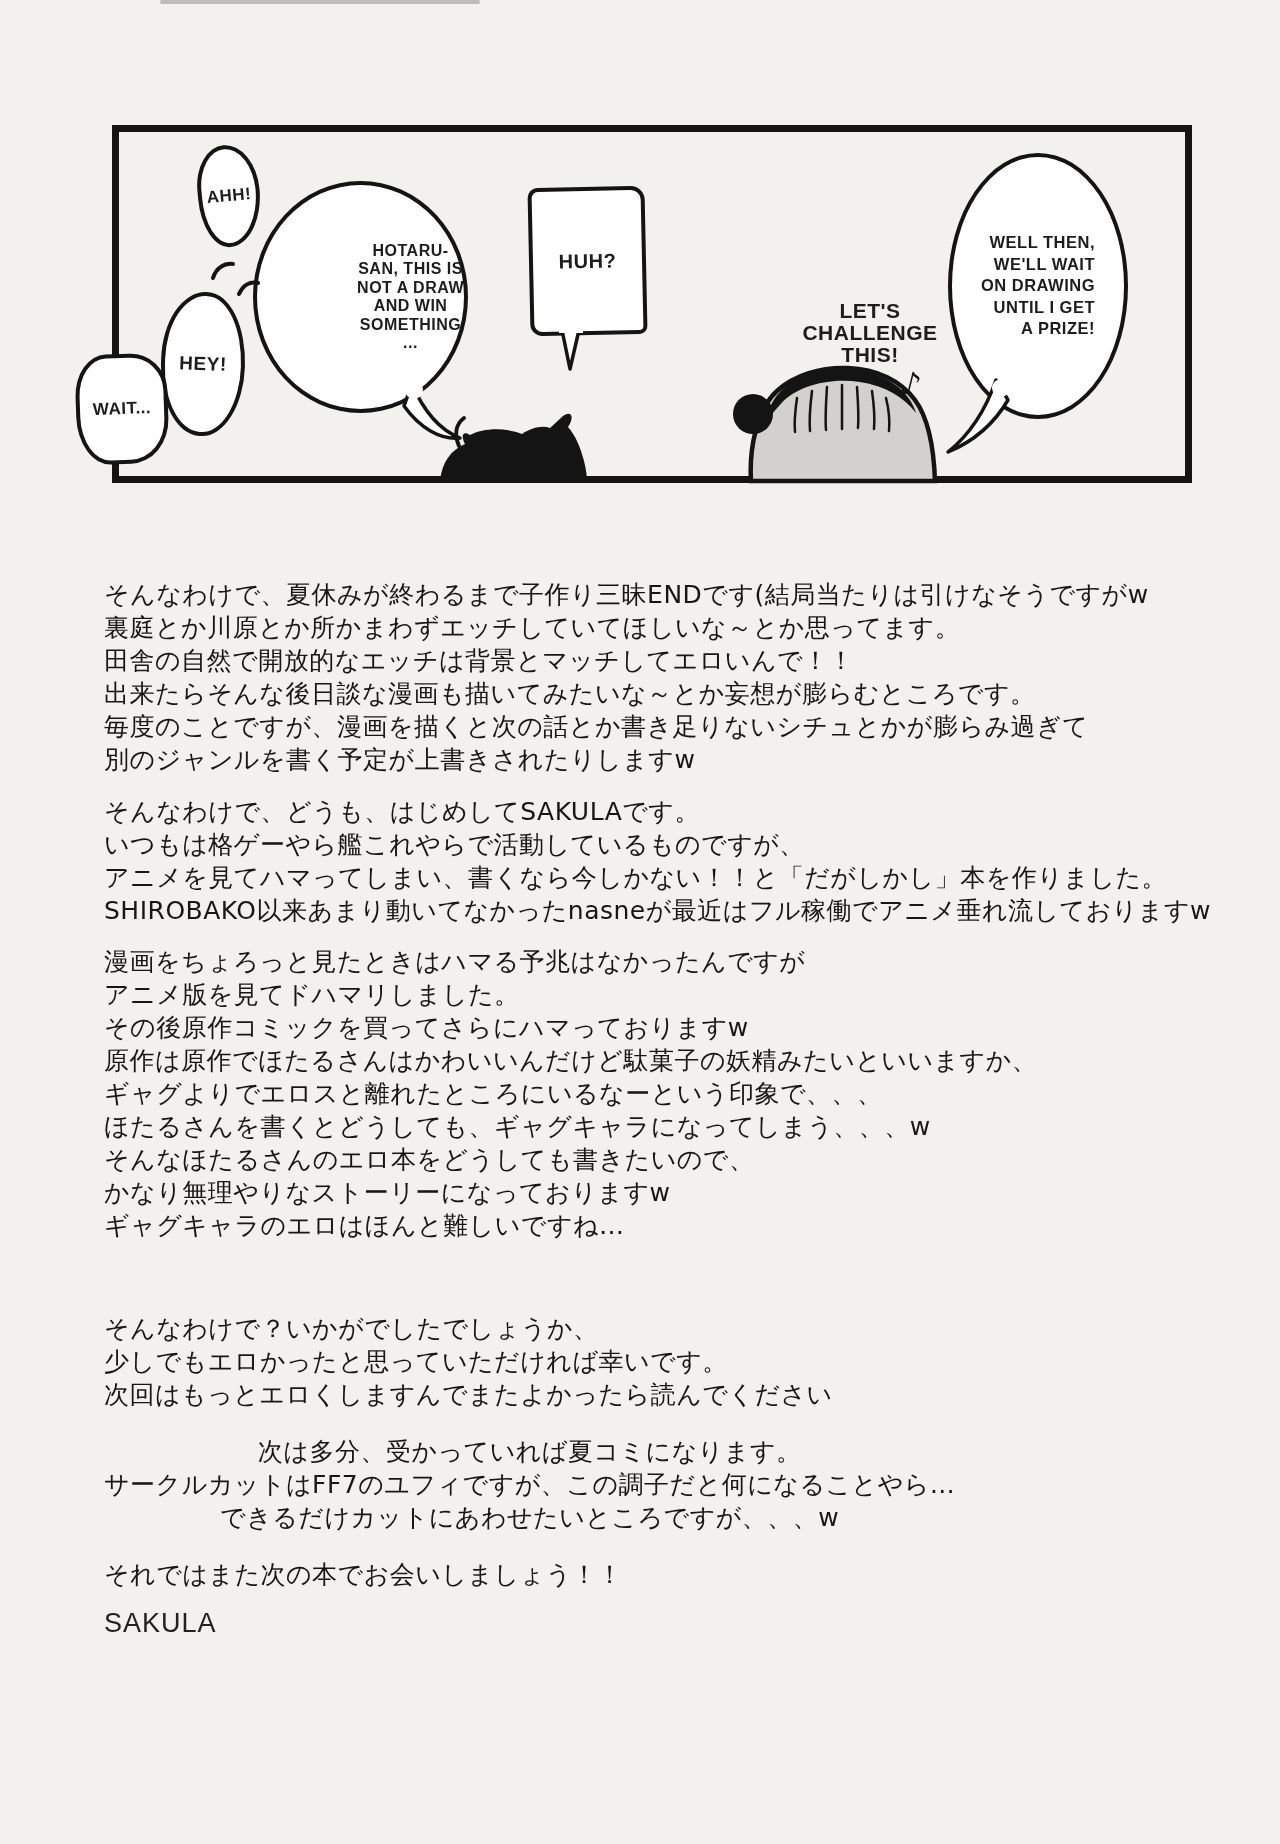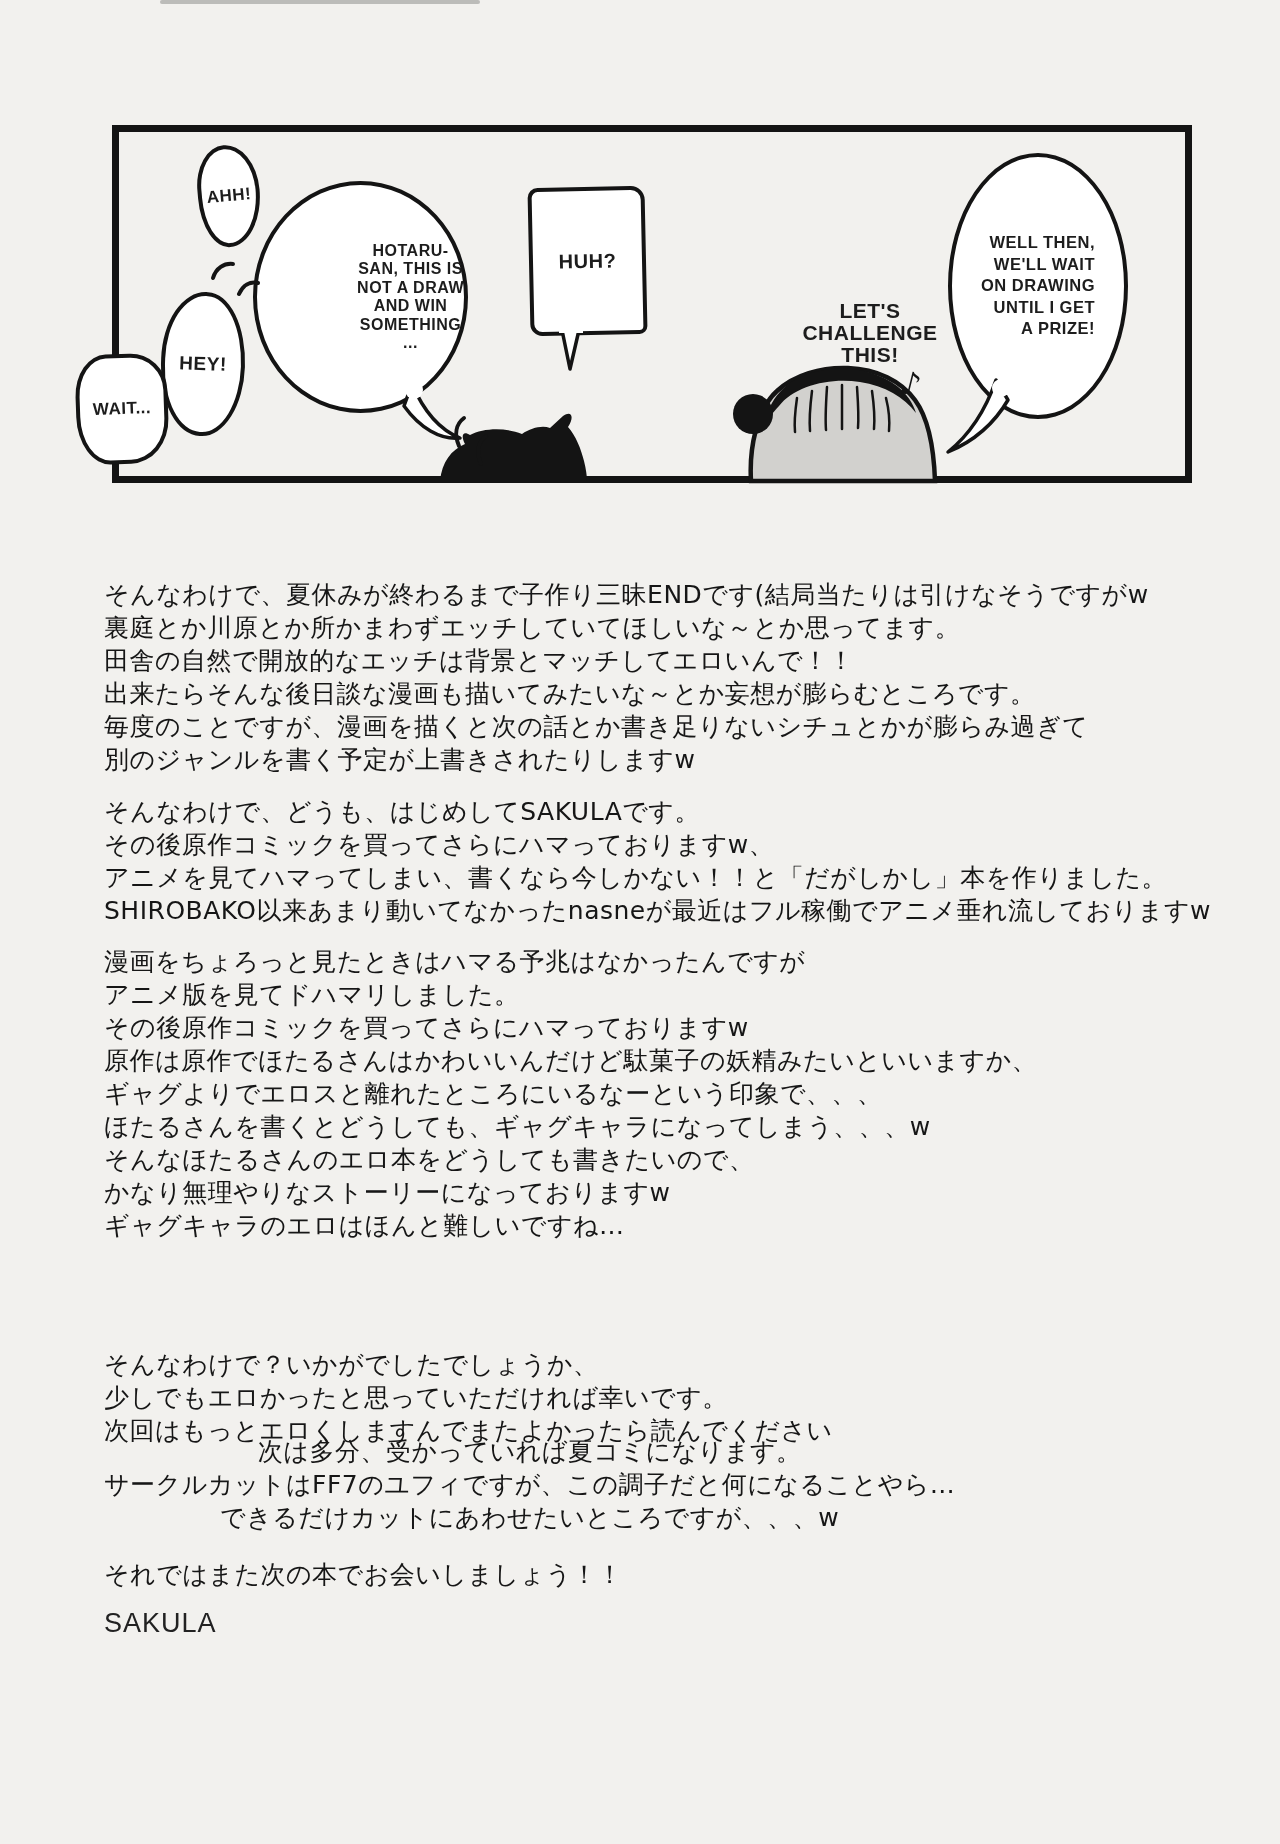--- a/index.html
+++ b/index.html
@@ -41,21 +41,21 @@
   .caption-challenge{
     position:absolute;left:785px;top:300px;width:170px;text-align:center;
     font-family:"Liberation Sans",sans-serif;font-weight:bold;font-size:21px;
     line-height:22px;color:#1d1d1d;letter-spacing:.5px;
   }
   .jp{
     position:absolute;left:104px;font-size:25px;line-height:33px;
     letter-spacing:.5px;white-space:nowrap;color:#161616;
   }
   .p1{top:578px;} .p2{top:795px;} .p3{top:945px;}
-  .p4{top:1312px;margin-top:36px;} .p5{top:1435px;text-align:center;} .p6{top:1558px;}
+  .p4{top:1312px;} .p5{top:1435px;text-align:center;} .p6{top:1558px;}
   .signature{
     position:absolute;left:104px;top:1608px;font-size:27px;letter-spacing:1px;
     font-family:"Liberation Sans",sans-serif;color:#222;
   }
   .art{position:absolute;left:0;top:0;pointer-events:none;}
 </style>
 </head>
 <body>
 
 <div class="page">
@@ -150,21 +150,21 @@
     <div>そんなわけで、夏休みが終わるまで子作り三昧ENDです(結局当たりは引けなそうですがw</div>
     <div>裏庭とか川原とか所かまわずエッチしていてほしいな～とか思ってます。</div>
     <div>田舎の自然で開放的なエッチは背景とマッチしてエロいんで！！</div>
     <div>出来たらそんな後日談な漫画も描いてみたいな～とか妄想が膨らむところです。</div>
     <div>毎度のことですが、漫画を描くと次の話とか書き足りないシチュとかが膨らみ過ぎて</div>
     <div>別のジャンルを書く予定が上書きされたりしますw</div>
   </div>
 
   <div class="jp p2">
     <div>そんなわけで、どうも、はじめしてSAKULAです。</div>
-    <div>その後原作コミックを買ってさらにハマっておりますw、</div>
+    <div>いつもは格ゲーやら艦これやらで活動しているものですが、</div>
     <div>アニメを見てハマってしまい、書くなら今しかない！！と「だがしかし」本を作りました。</div>
     <div>SHIROBAKO以来あまり動いてなかったnasneが最近はフル稼働でアニメ垂れ流しておりますw</div>
   </div>
 
   <div class="jp p3">
     <div>漫画をちょろっと見たときはハマる予兆はなかったんですが</div>
     <div>アニメ版を見てドハマリしました。</div>
     <div>その後原作コミックを買ってさらにハマっておりますw</div>
     <div>原作は原作でほたるさんはかわいいんだけど駄菓子の妖精みたいといいますか、</div>
     <div>ギャグよりでエロスと離れたところにいるなーという印象で、、、</div>

